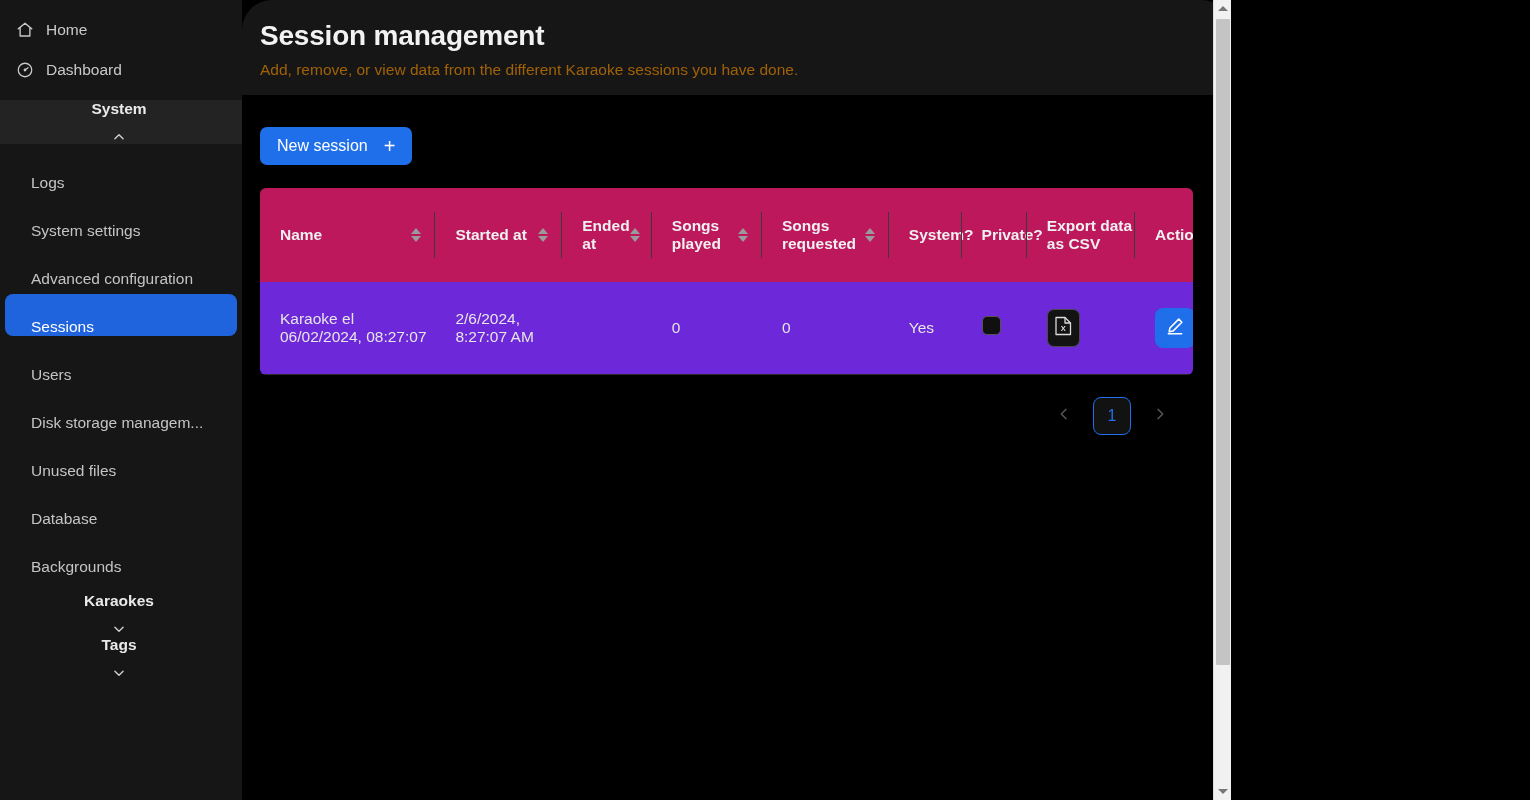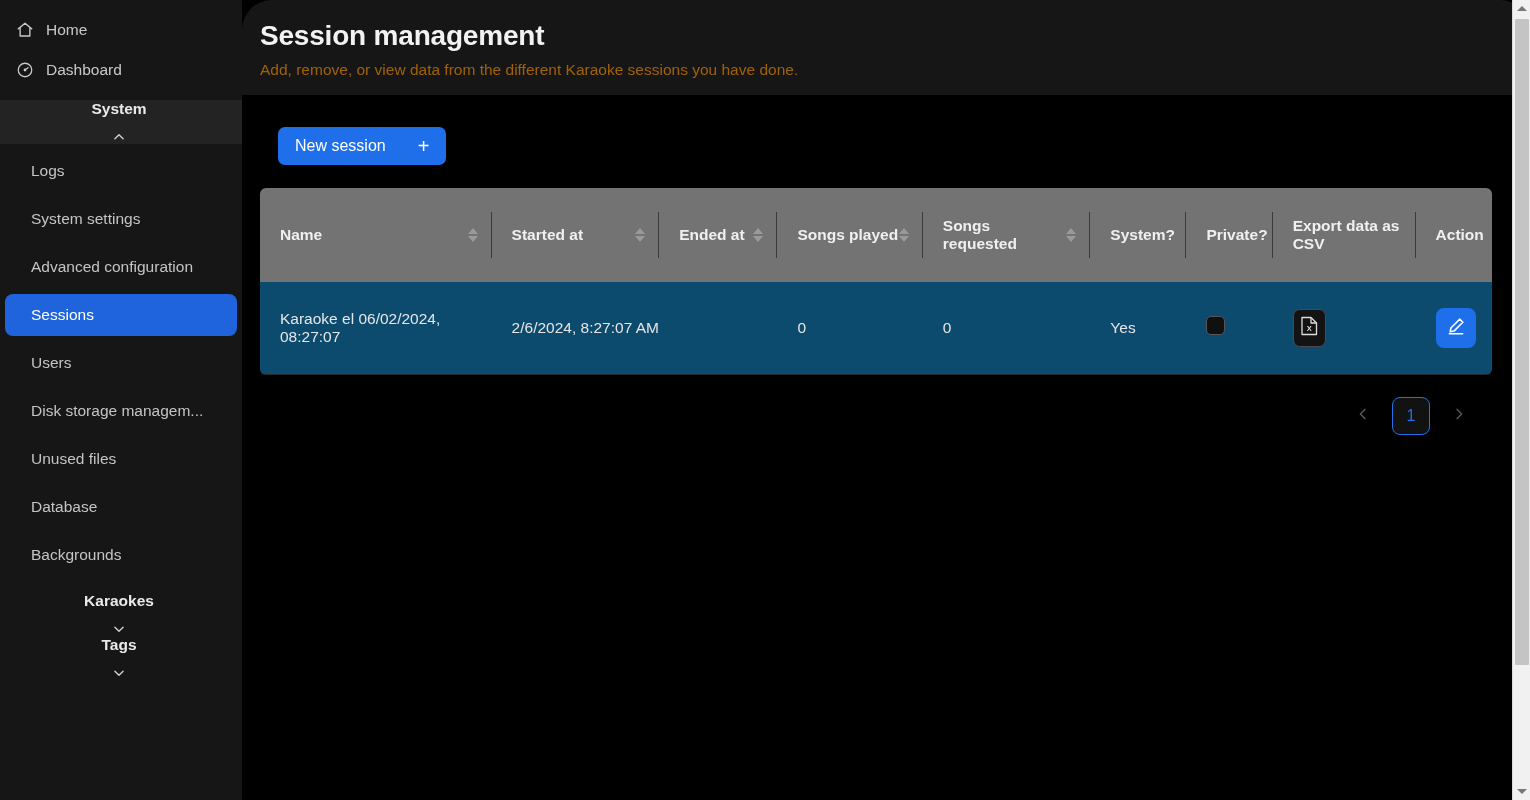--- a/index.html
+++ b/index.html
@@ -5,21 +5,21 @@
   * { box-sizing: border-box; margin: 0; padding: 0; }
   html, body {
     width: 1530px;
     height: 800px;
     overflow: hidden;
     background: #000000;
     font-family: "Liberation Sans", sans-serif;
   }
   .app {
     position: relative;
-    width: 1530px;
+    width: 1231px;
     height: 800px;
     display: flex;
     background: #000000;
   }
 
   
   .sidebar {
     width: 242px;
     height: 800px;
     background: #161616;
@@ -63,21 +63,21 @@
   .group-header.expanded {
     background: #232323;
   }
   .chev {
     width: 14px; height: 14px;
     display: inline-flex; align-items: center; justify-content: center;
     color: #cfcfcf;
   }
   .sub-item {
     display: flex;
-    align-items: center;
+    align-items: flex-end;
     height: 42px;
     margin: 6px 5px;
     padding-left: 26px;
     border-radius: 8px;
     color: #c4c4c4;
     font-size: 15.5px;
     cursor: pointer;
     white-space: nowrap;
     overflow: hidden;
   }
@@ -114,52 +114,51 @@
     margin-top: 8px;
   }
 
   .content {
     padding: 32px 38px 0 18px;
   }
 
   .btn-primary {
     display: inline-flex;
     align-items: center;
-    gap: 32px;
+    gap: 16px;
     background: #1f6feb;
     color: #ffffff;
     border: none;
     border-radius: 7px;
     height: 38px;
     padding: 0 17px;
     font-size: 16px;
     font-family: "Liberation Sans", sans-serif;
     cursor: pointer;
-    margin-left: 18px;
   }
   .btn-primary .plus {
     font-size: 20px;
     line-height: 1;
     font-weight: 400;
   }
 
   
   .table-wrap {
     margin-top: 23px;
     border-radius: 6px;
     overflow: hidden;
     background: #0b0b0b;
   }
   table.data {
     width: 100%;
     border-collapse: collapse;
     table-layout: fixed;
   }
   table.data thead tr {
-    background: #737373;
+    background: #be185d;
   }
   table.data th {
     color: #f0f0f0;
     font-size: 15.5px;
     font-weight: 700;
     text-align: left;
     padding: 18px 0 18px 20px;
     vertical-align: middle;
     position: relative;
     height: 94px;
@@ -181,21 +180,21 @@
   }
   .sort-ico {
     display: inline-flex;
     flex-direction: column;
     gap: 2px;
     color: #9a9a9a;
     flex: 0 0 auto;
     cursor: pointer;
   }
   table.data tbody tr {
-    background: #0c4a6e;
+    background: #6d28d9;
     border-bottom: 1px solid #2a2a2a;
   }
   table.data td {
     color: #e6e6e6;
     font-size: 15.5px;
     padding: 20px 0 20px 20px;
     vertical-align: middle;
     height: 92px;
   }
   .cb {

